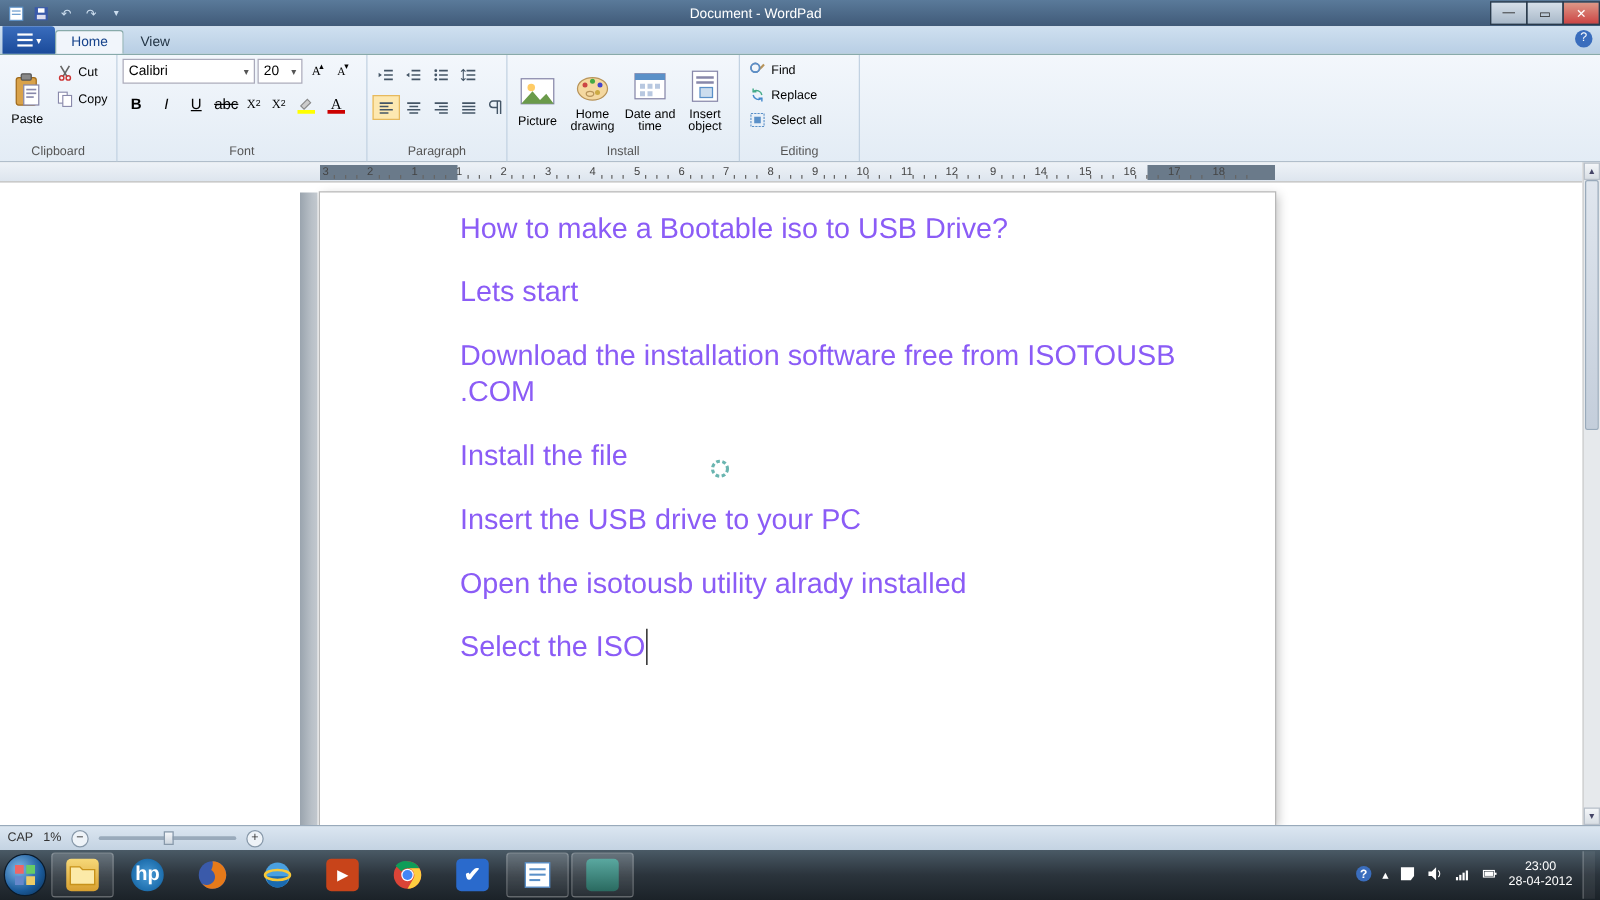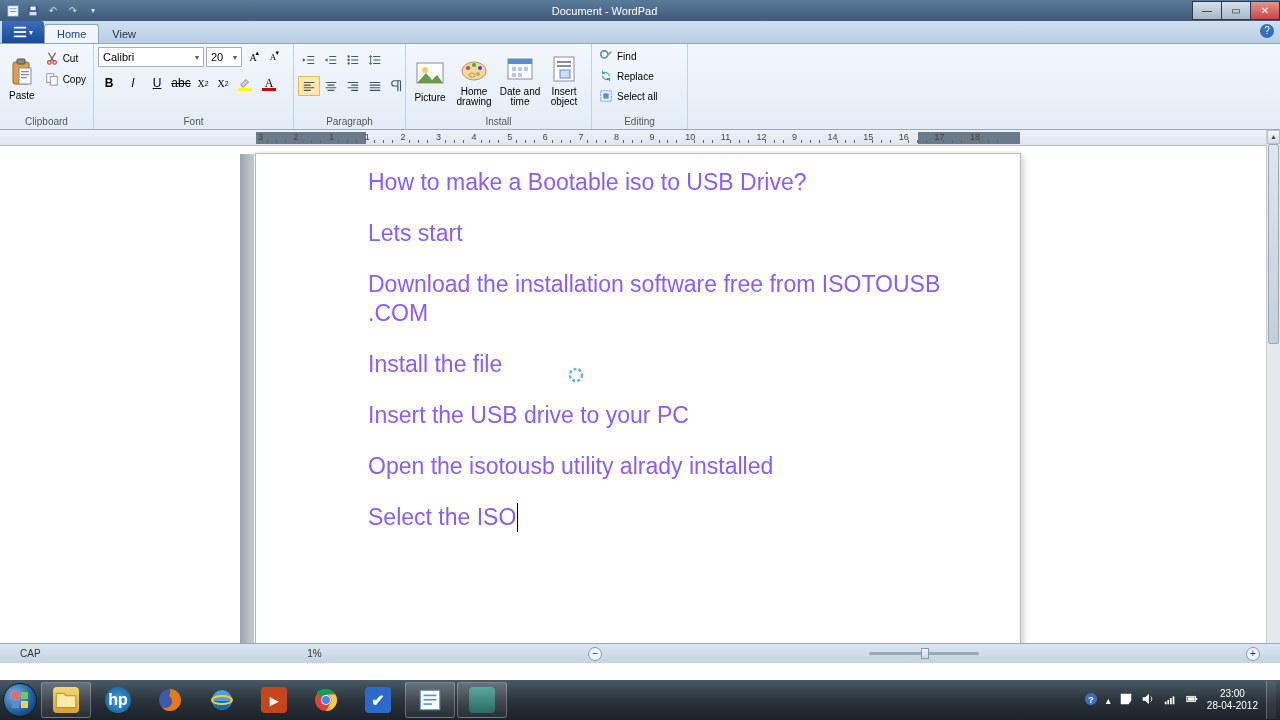--- a/index.html
+++ b/index.html
@@ -71,21 +71,21 @@
 .spinner { position: absolute; width: 16px; height: 16px; top: 213px; left: 312px; }
 .spinner svg { width: 16px; height: 16px; }
 
 
 .vscroll { position: absolute; top: 130px; bottom: 60px; right: 0; width: 14px; background: #e6e9ec; border-left: 1px solid #ccc; }
 .vscroll .arrow { height: 14px; background: linear-gradient(#f4f6f9,#d8dee4); border: 1px solid #b8c0ca; font-size: 8px; text-align: center; line-height: 12px; color: #446; }
 .vscroll .thumb { position: absolute; top: 14px; left: 1px; right: 1px; height: 200px; background: linear-gradient(#e0e6ee,#c4cedb); border: 1px solid #9ab; border-radius: 2px; }
 .vscroll .arrow.bottom { position: absolute; bottom: 0; left: 0; right: 0; }
 
 
-.statusbar { position: absolute; bottom: 57px; left: 0; right: 0; height: 20px; background: linear-gradient(#dbe6f1,#c4d3e2); border-top: 1px solid #9ab; display: flex; align-items: center; justify-content: space-between; font-size: 10px; color: #333; gap: 8px; padding: 0 20px; }
+.statusbar { position: absolute; bottom: 40px; left: 0; right: 0; height: 20px; background: linear-gradient(#dbe6f1,#c4d3e2); border-top: 1px solid #9ab; display: flex; align-items: center; justify-content: flex-start; font-size: 10px; color: #333; gap: 8px; padding: 0 6px; }
 .statusbar .slider { width: 110px; height: 3px; background: #9ab; position: relative; border-radius: 2px; }
 .statusbar .slider .knob { position: absolute; top: -4px; left: 52px; width: 8px; height: 11px; background: linear-gradient(#f4f6f9,#cdd6df); border: 1px solid #89a; }
 .zoombtn { width: 14px; height: 14px; border-radius: 50%; border: 1px solid #89a; display: flex; align-items: center; justify-content: center; font-size: 10px; background: #eef3f8; }
 
 
 .taskbar { position: absolute; bottom: 0; left: 0; right: 0; height: 40px; background: linear-gradient(#4a5a66,#2b343c 50%,#1b2228); display: flex; align-items: center; }
 .startorb { width: 40px; height: 40px; display: flex; align-items: center; justify-content: center; }
 .startorb .orb { width: 34px; height: 34px; border-radius: 50%; background: radial-gradient(circle at 35% 35%, #7fb8e8, #1a5a9a 60%, #0a2a4a); border: 1px solid #0a1a2a; display: flex; align-items: center; justify-content: center; }
 .tbitem { width: 50px; height: 36px; margin: 0 1px; border: 1px solid transparent; border-radius: 3px; display: flex; align-items: center; justify-content: center; }
 .tbitem.active { background: linear-gradient(rgba(255,255,255,.18),rgba(255,255,255,.05)); border-color: rgba(255,255,255,.25); }

